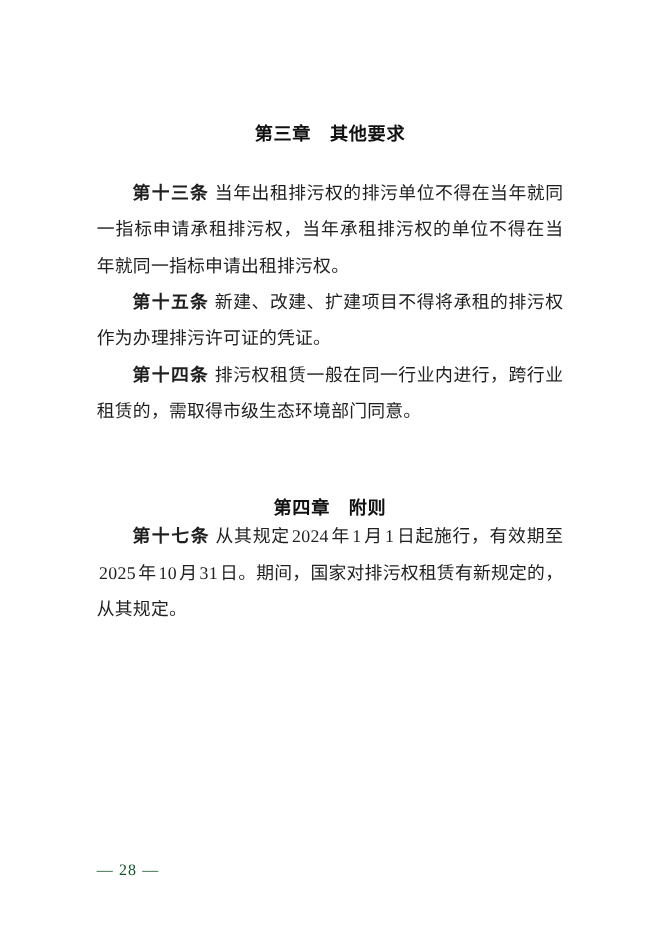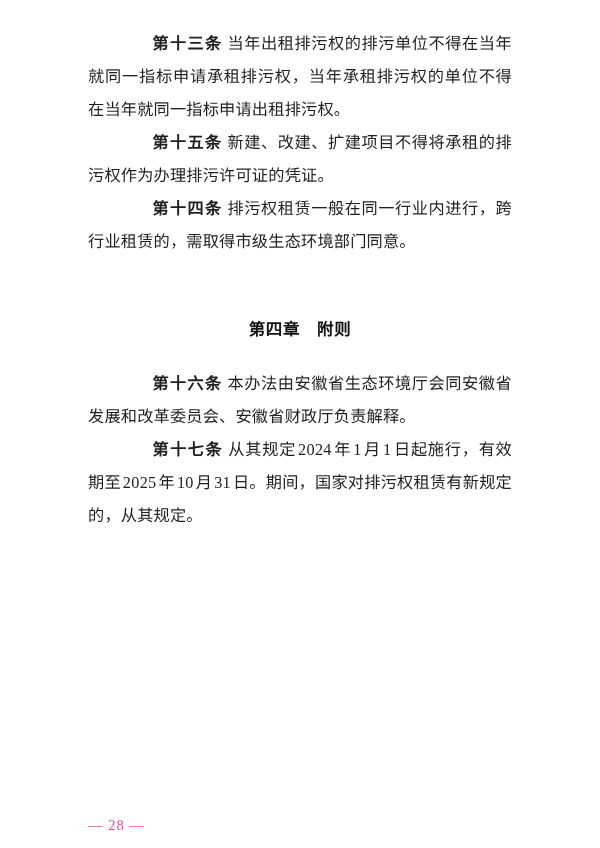--- a/index.html
+++ b/index.html
@@ -56,66 +56,63 @@
     letter-spacing: 0.2px;
   }
 
   .para.first-after-heading { margin-top: 28px; }
 
   .art-no {
     font-weight: 700;
     font-family: "Liberation Serif", "DejaVu Serif", serif;
     letter-spacing: 1px;
     padding-right: 5px;
-    margin-left: 32px;
   }
 
   .num {
     font-family: "Liberation Serif", "DejaVu Serif", serif;
     padding: 0 2px;
     letter-spacing: 0.3px;
   }
 
   
   .footer {
     position: absolute;
     left: 88px;
-    top: 817px;
+    top: 783px;
     font-family: "Liberation Serif", "DejaVu Serif", serif;
     font-size: 14.5px;
-    color: #ec4899;
+    color: #14532d;
     letter-spacing: 1px;
     white-space: pre;
   }
 </style>
 </head>
 <body>
 
 <div class="page">
 
   <div class="content">
 
+    <div class="chapter-heading h-ch3">第三章　其他要求</div>
 
     <p class="para first-after-heading">
       <span class="art-no">第十三条</span><span>当年出租排污权的排污单位不得在当年就同一指标申请承租排污权，当年承租排污权的单位不得在当年就同一指标申请出租排污权。</span>
     </p>
 
     <p class="para">
       <span class="art-no">第十五条</span><span>新建、改建、扩建项目不得将承租的排污权作为办理排污许可证的凭证。</span>
     </p>
 
     <p class="para">
       <span class="art-no">第十四条</span><span>排污权租赁一般在同一行业内进行，跨行业租赁的，需取得市级生态环境部门同意。</span>
     </p>
 
     <div class="chapter-heading h-ch4">第四章　附则</div>
 
-    <p class="para first-after-heading">
-      <span class="art-no">第十六条</span><span>本办法由安徽省生态环境厅会同安徽省发展和改革委员会、安徽省财政厅负责解释。</span>
-    </p>
 
     <p class="para">
       <span class="art-no">第十七条</span><span>从其规定</span><span class="num">2024</span><span>年</span><span class="num">1</span><span>月</span><span class="num">1</span><span>日起施行，有效期至</span><span class="num">2025</span><span>年</span><span class="num">10</span><span>月</span><span class="num">31</span><span>日。期间，国家对排污权租赁有新规定的，从其规定。</span>
     </p>
 
   </div>
 
   <div class="footer">— 28 —</div>
 
 </div>

